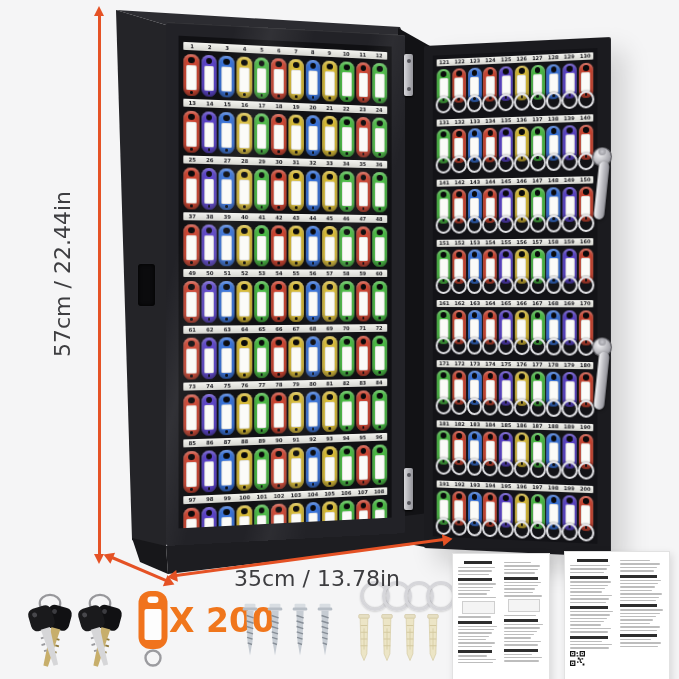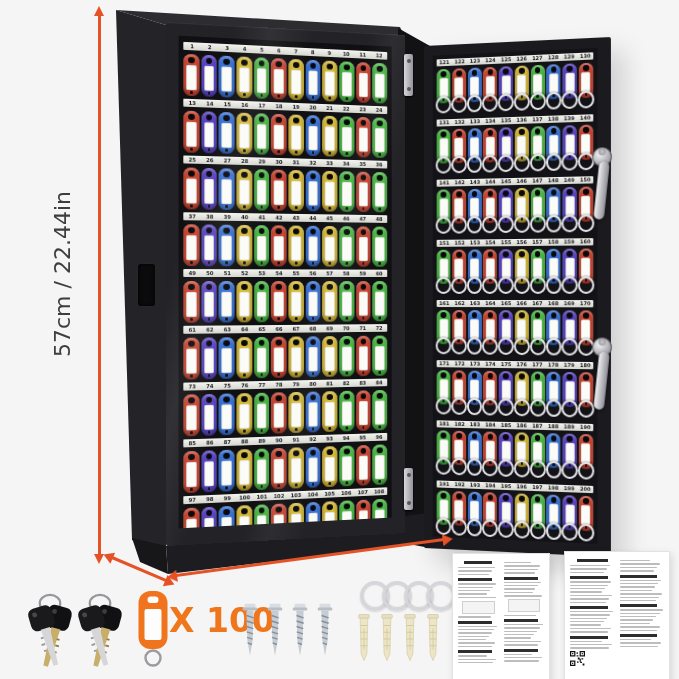--- a/index.html
+++ b/index.html
@@ -1455,20 +1455,21 @@
       <div class="arm"></div>
     </div>
     <div class="latch l2">
       <div class="head"></div>
       <div class="arm"></div>
     </div>
   </div>
 
   <div class="dim-line dim-depth"></div>
   <div class="dim-line dim-width"></div>
+  <div class="label-width">35cm / 13.78in</div>
 
   <div class="keys" id="keys">
       <svg width="56" height="88" viewBox="0 0 60 90">
  <ellipse cx="30" cy="12" rx="11" ry="9" fill="none" stroke="#97979b" stroke-width="2.4"></ellipse>
  <g transform="rotate(15 38 32)">
   <rect x="25" y="15" width="26" height="25" rx="7" fill="#111113"></rect>
   <circle cx="32" cy="22" r="2.6" fill="#3c3c40"></circle>
   <path d="M33 39 L43 39 L40.5 81 L35.5 81 Z" fill="#c7ae6b"></path>
   <path d="M42 50 h3 M42.3 57 h4 M42.6 64 h3" stroke="#8e793c" stroke-width="2"></path>
  </g>
@@ -1497,21 +1498,21 @@
     </div>
 
   <div class="tagicon">
     <svg width="34" height="82" viewBox="0 0 34 82">
       <rect x="2.5" y="2" width="29" height="58" rx="12" fill="#F0731D"></rect>
       <rect x="11.5" y="7.5" width="11" height="6.5" rx="3.2" fill="#fdfdfd"></rect>
       <rect x="8.5" y="20" width="17" height="31" rx="2" fill="#fdfdfd"></rect>
       <circle cx="17" cy="69" r="7.5" fill="none" stroke="#9b9b9f" stroke-width="2.4"></circle>
     </svg>
   </div>
-  <div class="count-label">X 100</div>
+  <div class="count-label">X 200</div>
 
   <div class="screws" id="screws">
       <svg width="20" height="58" viewBox="0 0 22 62">
  <rect x="5" y="1" width="12" height="5" rx="1.2" fill="#d8dde2"></rect>
  <rect x="3" y="5.2" width="16" height="3.2" rx="1.4" fill="#b7bec6"></rect>
  <path d="M7 8.4 h8 l-1.2 34 L11 58 L8.2 42 Z" fill="#c6ccd3"></path>
  <path d="M7.2 14 L15 16.5 M7.2 20 L15 22.5 M7.2 26 L14.6 28.4 M7.4 32 L14.3 34.2 M7.8 38 L13.8 40 M8.4 44 L13.2 45.8" stroke="#878e97" stroke-width="1.6"></path>
       </svg>
       <svg width="20" height="58" viewBox="0 0 22 62">
  <rect x="5" y="1" width="12" height="5" rx="1.2" fill="#d8dde2"></rect>

